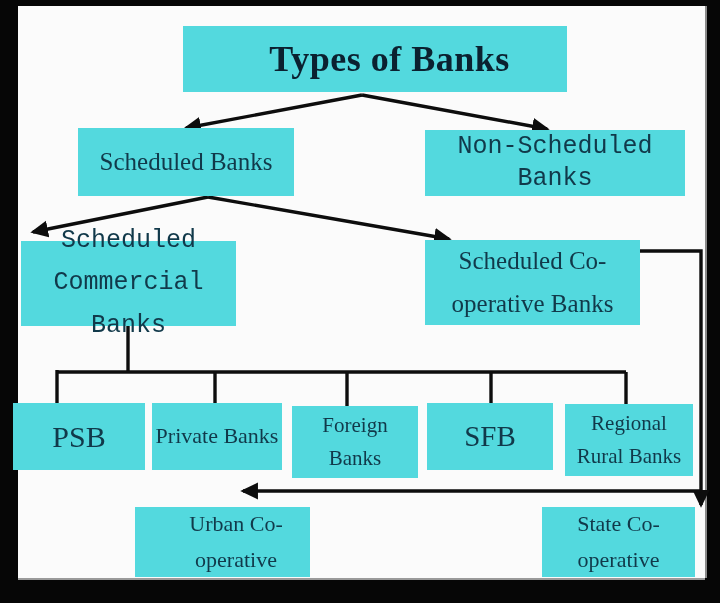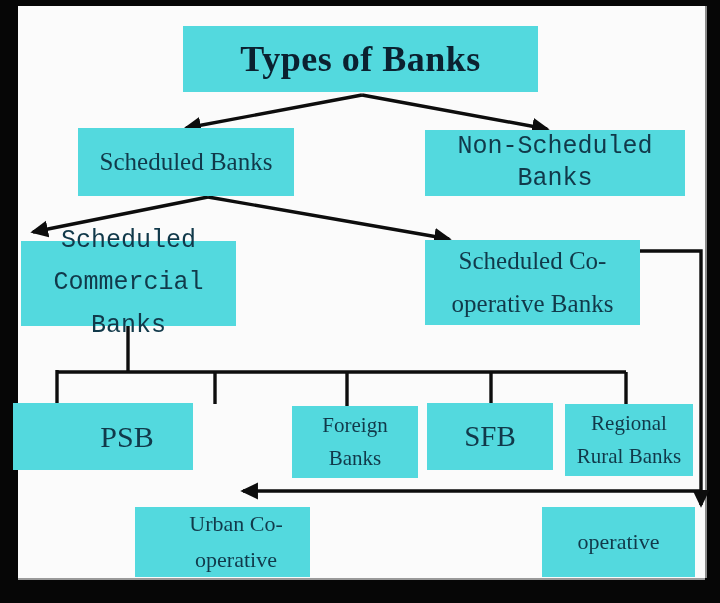--- a/index.html
+++ b/index.html
@@ -25,26 +25,26 @@
   .stage{position:absolute;left:0;top:0;width:720px;height:603px;}
   svg.connectors{position:absolute;left:0;top:0;pointer-events:none;}
   .node{
     position:absolute;
     background:var(--box-fill);
     color:var(--text);
     display:flex;flex-direction:column;align-items:center;justify-content:center;
     text-align:center;line-height:1.3;
   }
   .node span{display:block;}
-  .n-root{left:183px;top:26px;width:355px;height:66px;font-size:36px;font-weight:bold;color:var(--title-text);letter-spacing:.5px;}
+  .n-root{left:183px;top:26px;width:355px;height:66px;font-size:36px;font-weight:bold;color:var(--title-text);letter-spacing:.5px;padding-left:29px;}
   .n-scheduled{left:37px;top:128px;width:216px;height:68px;font-size:25px;margin-left:41px;}
   .n-nonscheduled{left:425px;top:130px;width:260px;height:66px;font-size:25px;font-family:Liberation Mono, monospace;}
   .n-commercial{left:21px;top:241px;width:215px;height:85px;font-size:25px;line-height:1.7;font-family:Liberation Mono, monospace;}
   .n-cooperative{left:425px;top:240px;width:215px;height:85px;font-size:25px;line-height:1.7;}
-  .n-psb{left:13px;top:403px;width:132px;height:67px;font-size:30px;padding-left:48px;}
+  .n-psb{left:13px;top:403px;width:132px;height:67px;font-size:30px;}
   .n-private{left:152px;top:403px;width:130px;height:67px;font-size:22px;}
   .n-foreign{left:292px;top:406px;width:126px;height:72px;font-size:21px;line-height:1.55;}
   .n-sfb{left:427px;top:403px;width:126px;height:67px;font-size:29px;justify-content:center;}
   .n-rrb{left:565px;top:404px;width:128px;height:72px;font-size:21px;line-height:1.55;}
   .n-urban{left:135px;top:507px;width:148px;height:70px;font-size:22px;line-height:1.65;padding-left:27px;}
   .n-state{left:542px;top:507px;width:153px;height:70px;font-size:22px;line-height:1.65;}
 </style>
 </head>
 <body>
 
@@ -98,20 +98,23 @@
 
   <div class="node n-cooperative">
     <span>Scheduled Co-</span>
     <span>operative Banks</span>
   </div>
 
   <div class="node n-psb">
     <span>PSB</span>
   </div>
 
+  <div class="node n-private">
+    <span>Private Banks</span>
+  </div>
 
   <div class="node n-foreign">
     <span>Foreign</span>
     <span>Banks</span>
   </div>
 
   <div class="node n-sfb">
     <span>SFB</span>
   </div>
 
@@ -119,16 +122,17 @@
     <span>Regional</span>
     <span>Rural Banks</span>
   </div>
 
   <div class="node n-urban">
     <span>Urban Co-</span>
     <span>operative</span>
   </div>
 
   <div class="node n-state">
+    <span>State Co-</span>
     <span>operative</span>
   </div>
 
 </div>
 
 </body></html>

